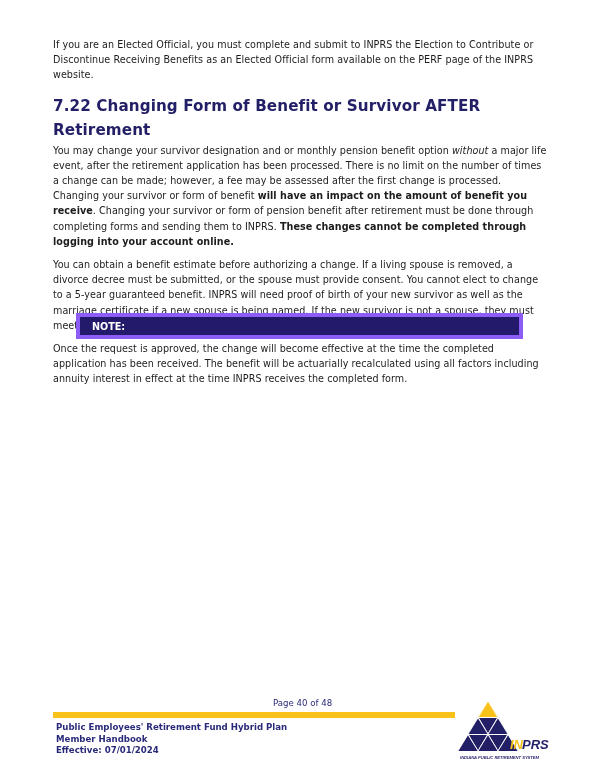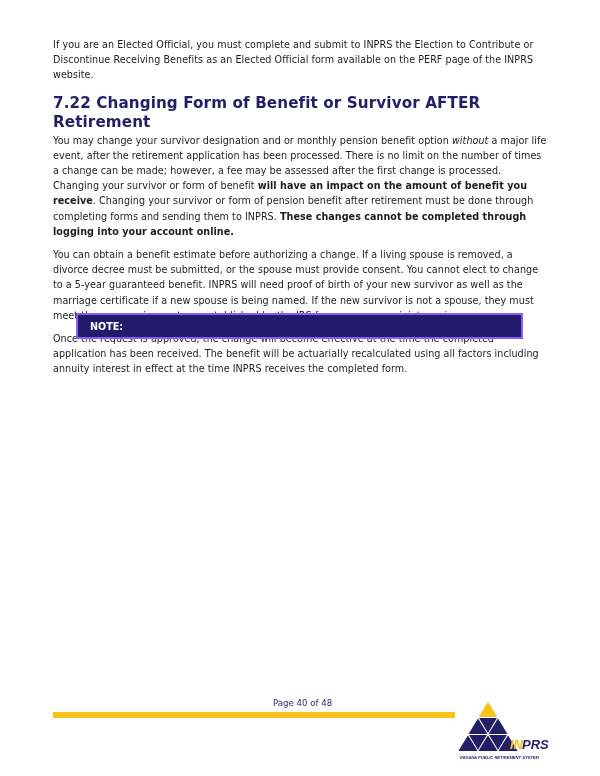--- a/index.html
+++ b/index.html
@@ -32,39 +32,39 @@
       line-height: 15.2px;
       letter-spacing: 0.05px;
       color: #1c1c1c;
     }
     .intro {
       margin-bottom: 11px;
     }
     h2 {
       margin: 0;
       font-size: 15.2px;
-      line-height: 19px;
+      line-height: 24px;
       font-weight: bold;
       color: #231f66;
       letter-spacing: 0.1px;
       margin-bottom: 1px;
     }
     .para + .para { margin-top: 8px; }
     b { font-weight: bold; }
     i { }
 
     .note {
       position: absolute;
       left: 76px;
       top: 313px;
       width: 447px;
       height: 26px;
       background: #231a6b;
       box-sizing: border-box;
-      border: 2px solid #8b5cf6;
+      border: 4px solid #8b5cf6;
       display: flex;
       align-items: center;
       color: #ffffff;
       font-size: 9.6px;
     }
     .note-label {
       font-weight: bold;
       margin-left: 12px;
       width: 54px;
     }
@@ -119,20 +119,25 @@
 
     <p class="para">Once the request is approved, the change will become effective at the time the completed application has been received. The benefit will be actuarially recalculated using all factors including annuity interest in effect at the time INPRS receives the completed form.</p>
   </div>
 
   <div class="note">
     <span class="note-label">NOTE:</span>
   </div>
 
   <div class="footer-bar"></div>
 
+  <div class="footer-text">
+    <div>Public Employees' Retirement Fund Hybrid Plan</div>
+    <div>Member Handbook</div>
+    <div>Effective: 07/01/2024</div>
+  </div>
 
   <div class="footer-page">Page 40 of 48</div>
 
   <div class="logo">
     <svg width="92" height="66" viewBox="0 0 92 66">
 
       <polygon points="30,4 40,20 20,20" fill="#f8c21b"></polygon>
 
       <polygon points="20,21 30,37 10,37" fill="#231f66"></polygon>
       <polygon points="40,21 50,37 30,37" fill="#231f66"></polygon>

